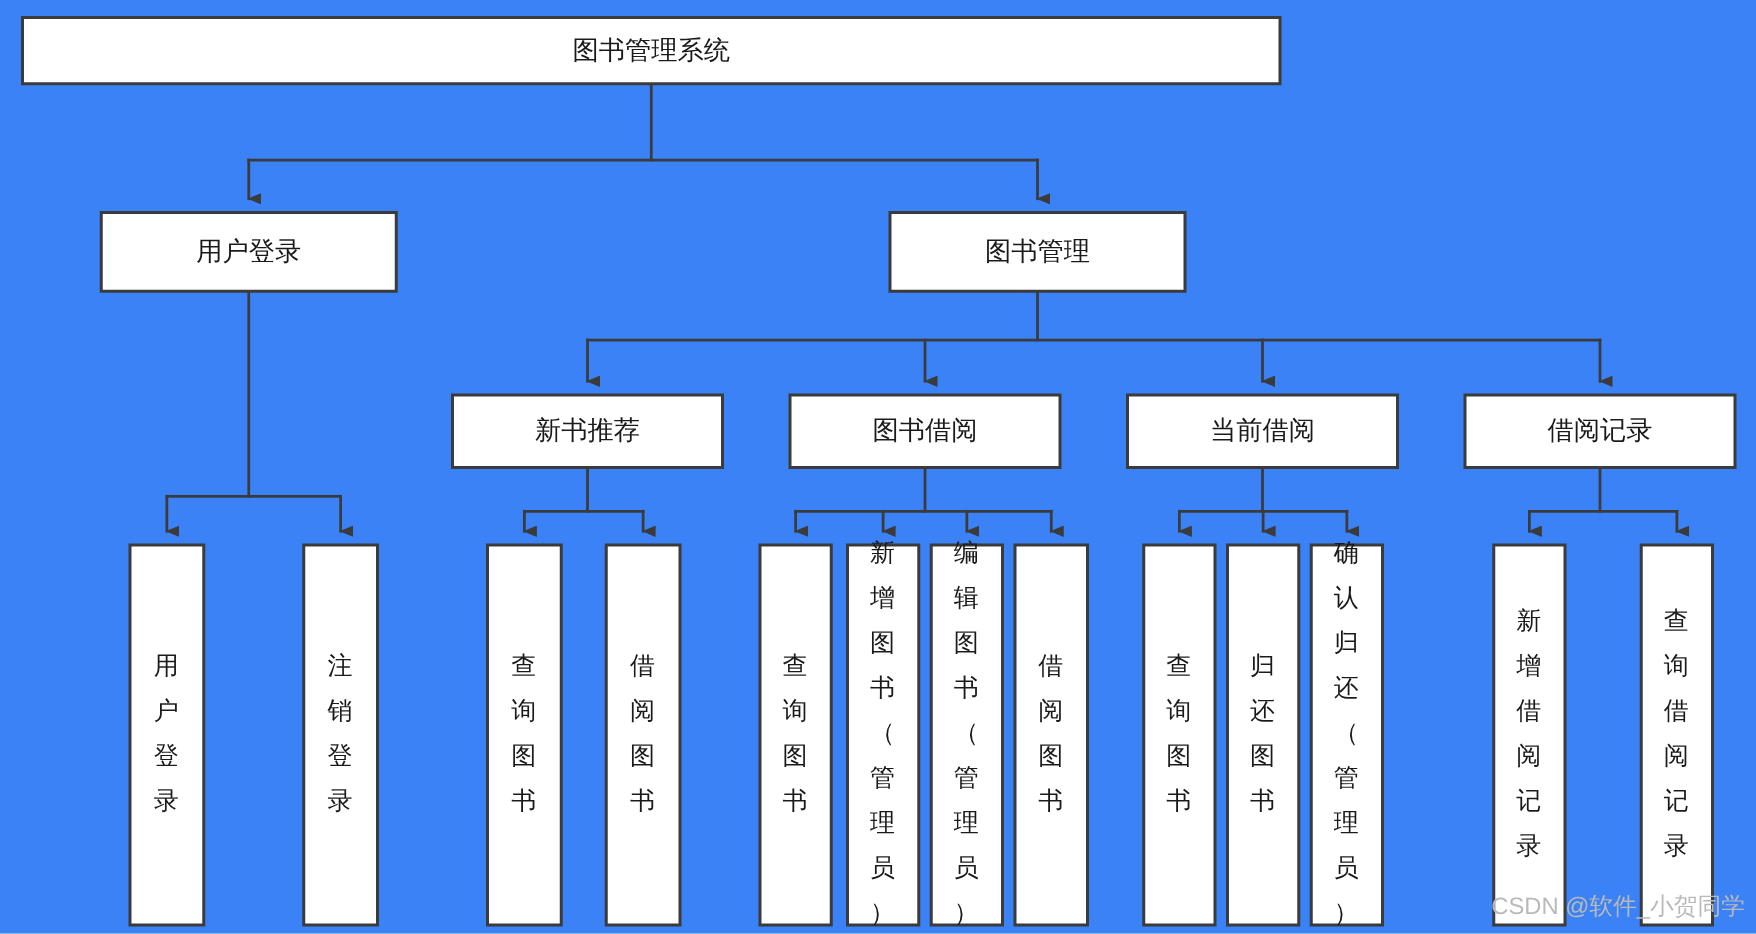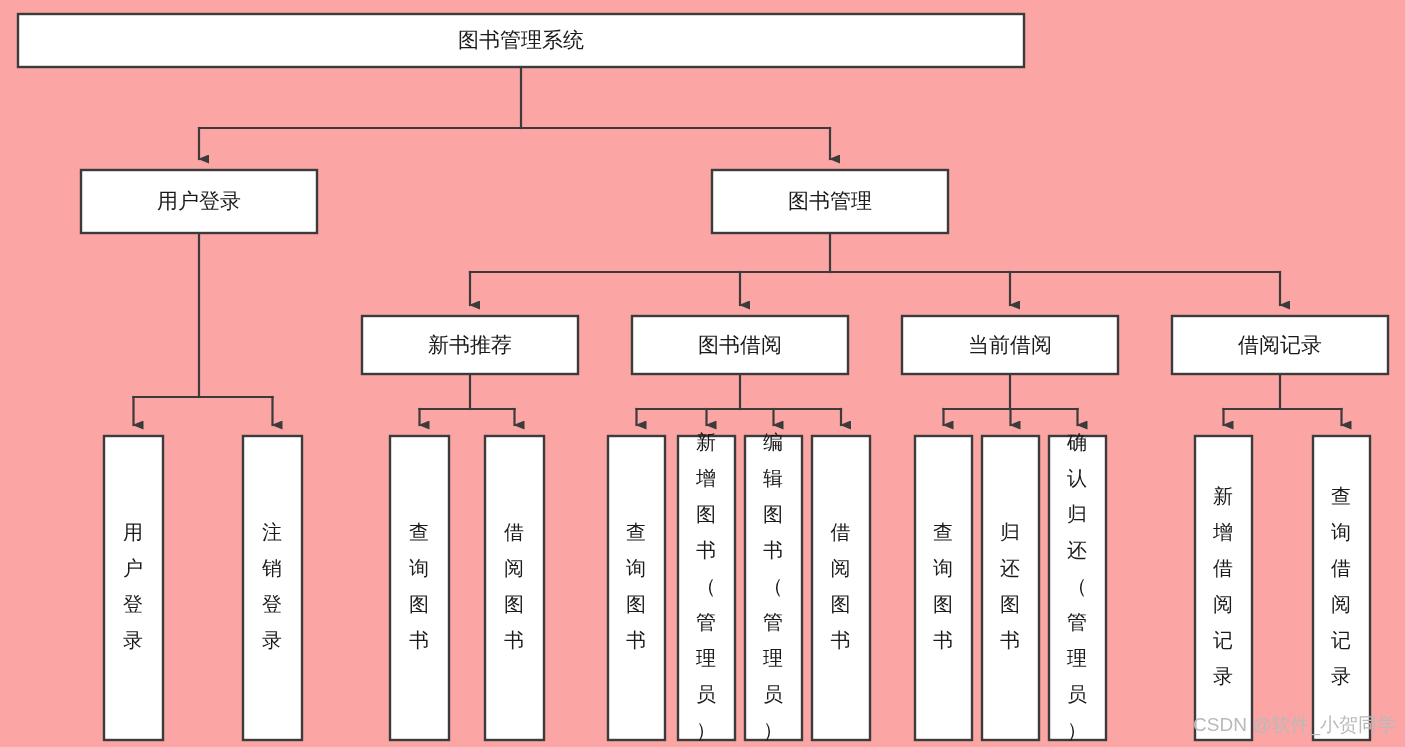--- a/index.html
+++ b/index.html
@@ -8,21 +8,21 @@
     padding: 0;
     background: #ffffff;
   }
   body {
     font-family: "Liberation Sans", "DejaVu Sans", sans-serif;
   }
   #diagram-root {
     position: relative;
     width: 1405px;
     height: 747px;
-    background: #fca5a5;
+    background: #3b82f6;
     overflow: hidden;
   }
   svg.diagram-canvas {
     position: absolute;
     left: 0;
     top: 0;
     width: 1405px;
     height: 747px;
     display: block;
   }

